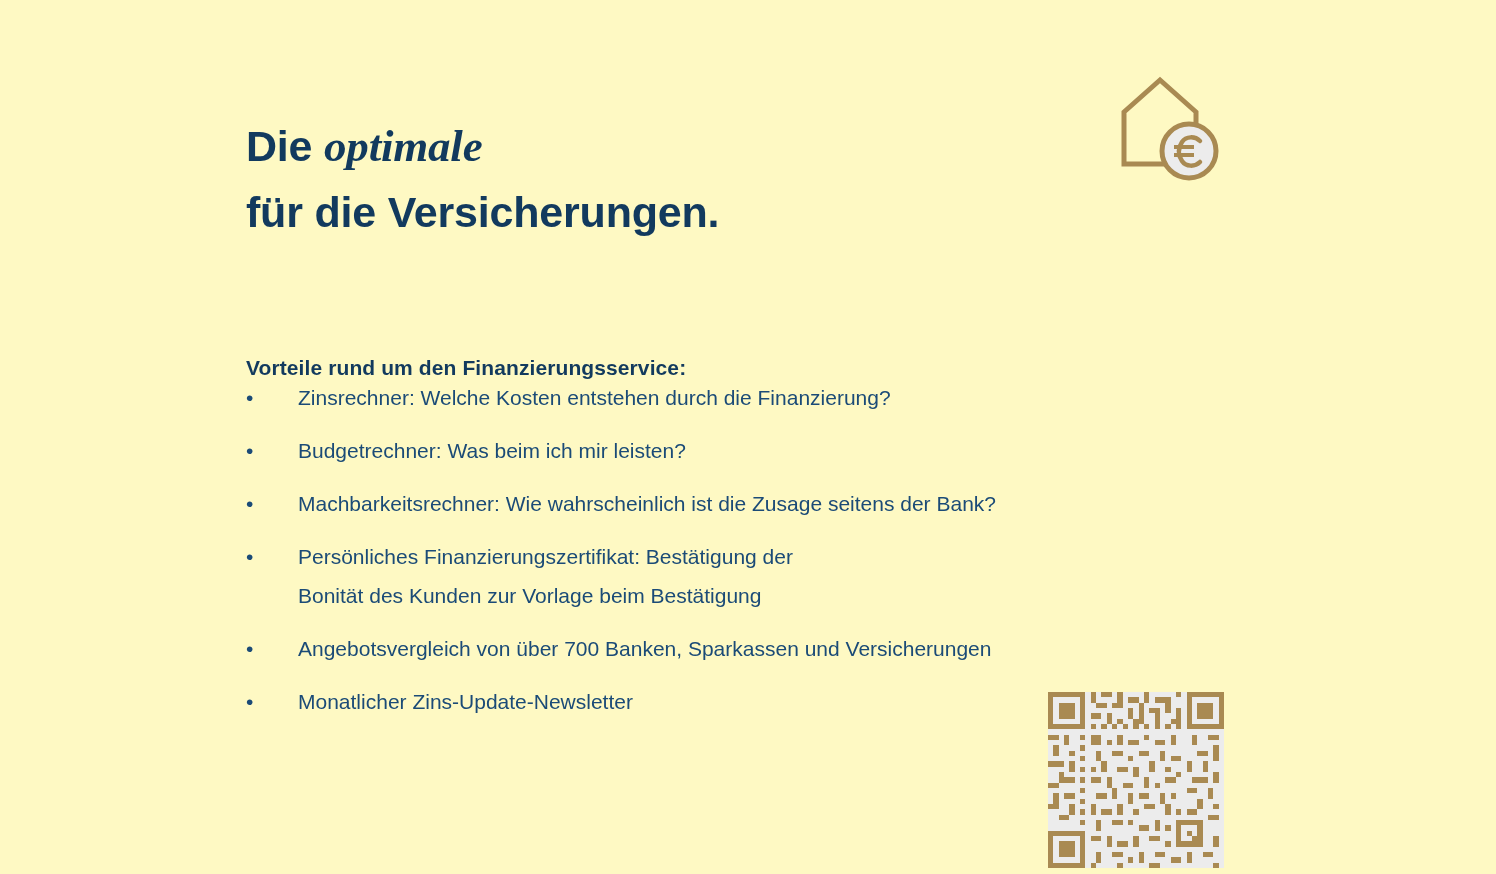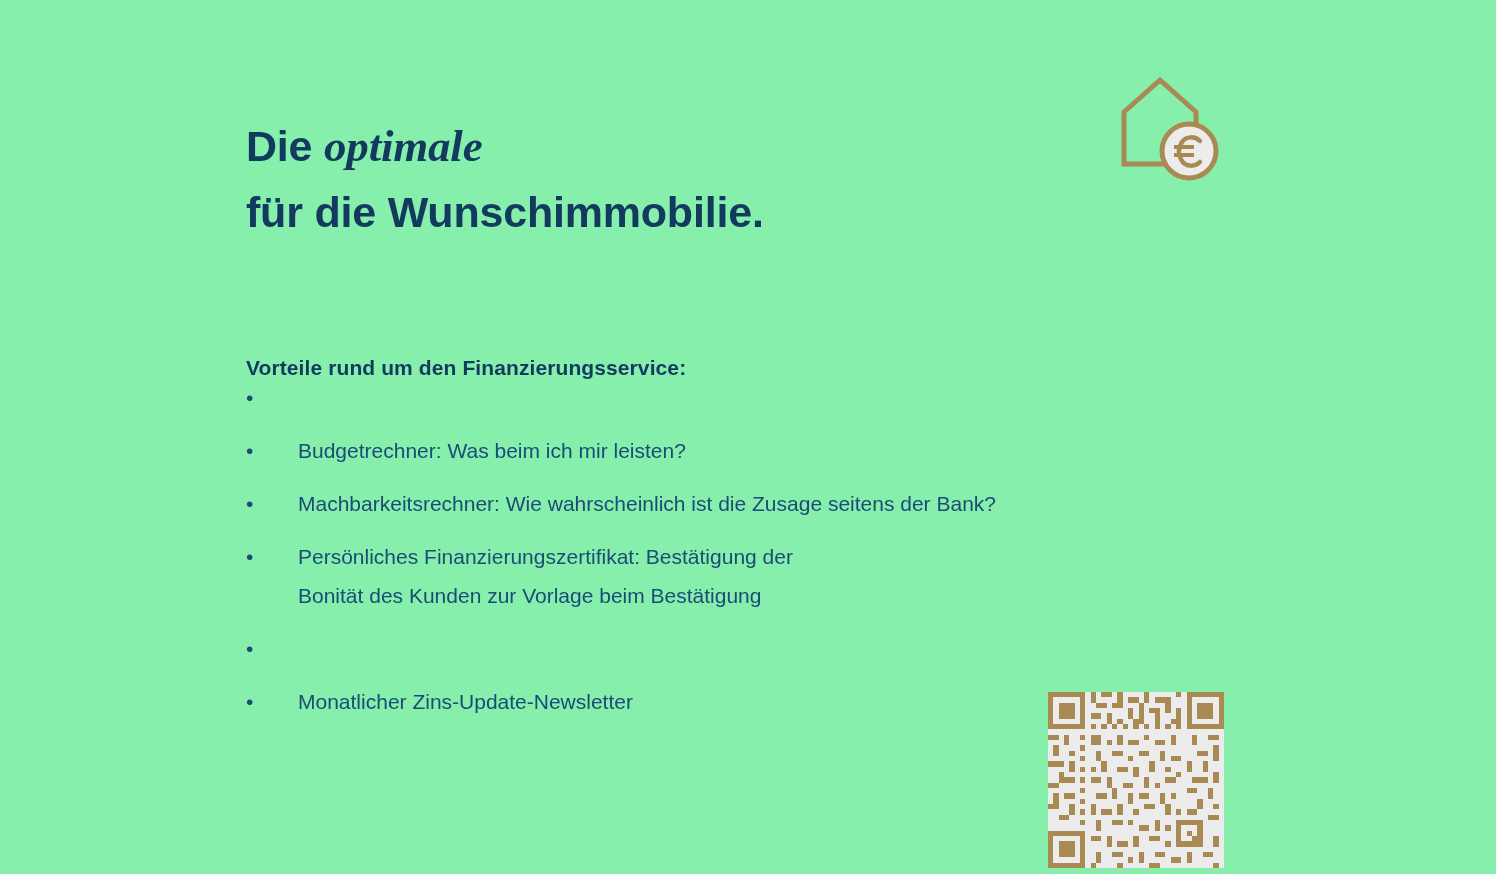--- a/index.html
+++ b/index.html
@@ -12,21 +12,21 @@
     background: #ececec;
     font-family: "Liberation Sans", sans-serif;
     overflow: hidden;
     position: relative;
   }
 
   .page {
     position: relative;
     width: 1496px;
     height: 874px;
-    background: #86efac;
+    background: #fef9c3;
   }
 
   
   .headline {
     position: absolute;
     left: 246px;
     top: 84px;
     width: 820px;
     color: #123a5e;
     font-size: 43px;
@@ -106,29 +106,30 @@
   }
   .qr-code svg { display: block; }
 </style>
 </head>
 <body>
 
 <div class="page">
 
   <h1 class="headline">
     <span class="line"><span>Die </span><span class="italic-word">optimale</span></span>
-    <span class="line">für die Wunschimmobilie.</span>
+    <span class="line">für die Versicherungen.</span>
   </h1>
 
   <div class="subheading">Vorteile rund um den Finanzierungsservice:</div>
 
   <div class="bullet-list">
 
     <div class="bullet-item">
       <span class="bullet-marker">•</span>
+      <span class="bullet-text">Zinsrechner: Welche Kosten entstehen durch die Finanzierung?</span>
     </div>
 
     <div class="bullet-item">
       <span class="bullet-marker">•</span>
       <span class="bullet-text">Budgetrechner: Was beim ich mir leisten?</span>
     </div>
 
     <div class="bullet-item">
       <span class="bullet-marker">•</span>
       <span class="bullet-text">Machbarkeitsrechner: Wie wahrscheinlich ist die Zusage seitens der Bank?</span>
@@ -137,20 +138,21 @@
     <div class="bullet-item">
       <span class="bullet-marker">•</span>
       <span class="bullet-text">
         <span>Persönliches Finanzierungszertifikat: Bestätigung der</span>
         <span class="second-line">Bonität des Kunden zur Vorlage beim Bestätigung</span>
       </span>
     </div>
 
     <div class="bullet-item">
       <span class="bullet-marker">•</span>
+      <span class="bullet-text">Angebotsvergleich von über 700 Banken, Sparkassen und Versicherungen</span>
     </div>
 
     <div class="bullet-item">
       <span class="bullet-marker">•</span>
       <span class="bullet-text">Monatlicher Zins-Update-Newsletter</span>
     </div>
 
   </div>
 
   <div class="logo">

